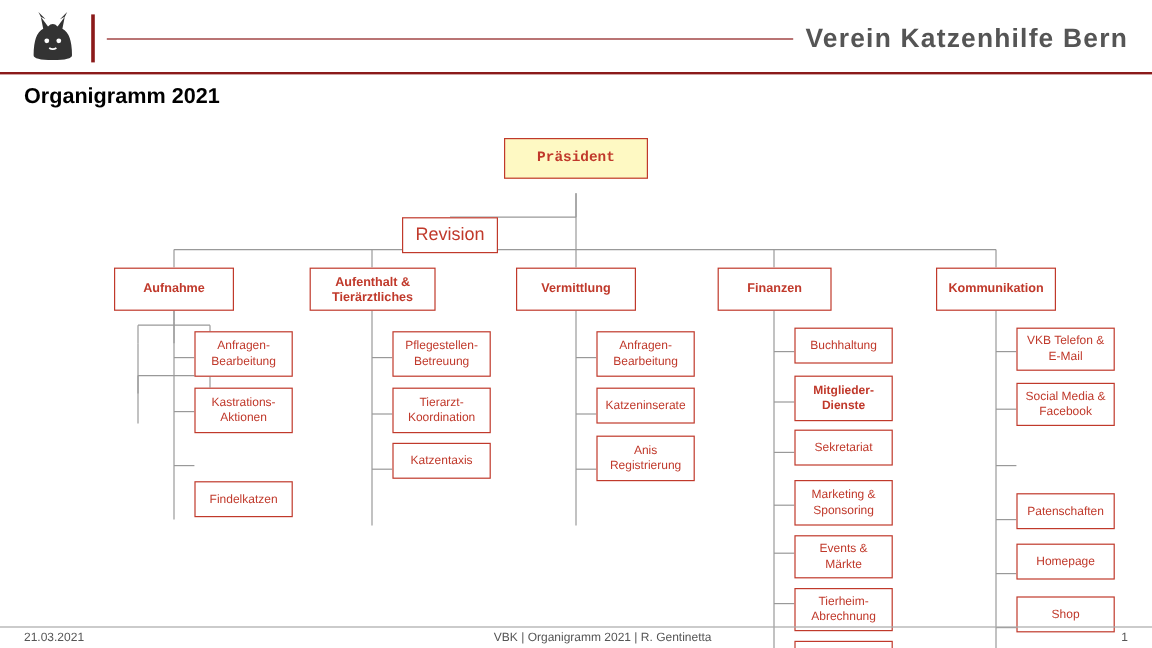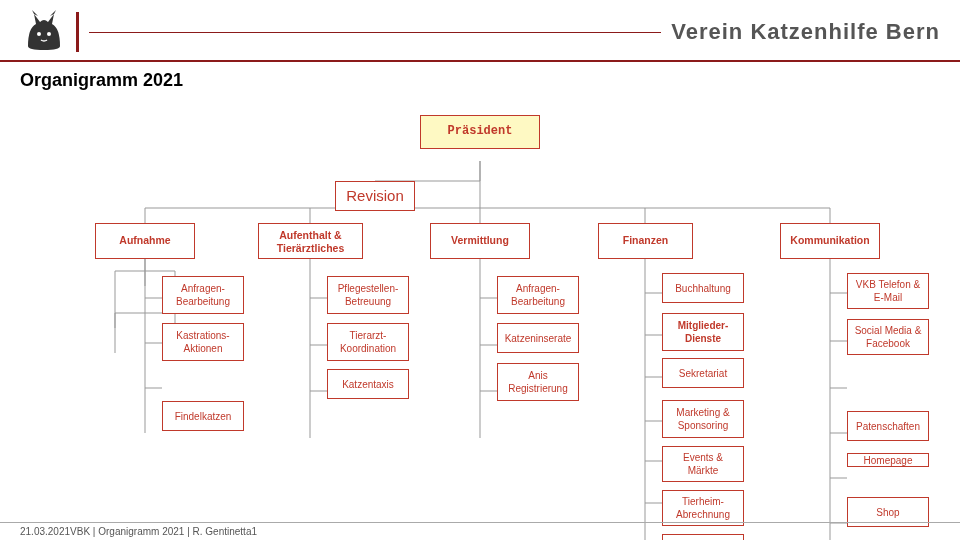--- a/index.html
+++ b/index.html
@@ -91,21 +91,21 @@
     }
 
     
     .footer {
       position: absolute;
       bottom: 0;
       left: 0;
       right: 0;
       border-top: 1px solid #aaa;
       display: flex;
-      justify-content: flex-start;
+      justify-content: space-between;
       padding: 3px 20px;
       font-size: 10px;
       color: #555;
     }
   </style>
 </head>
 <body>
 
 <div class="header">
   <div class="logo-area">
@@ -276,21 +276,21 @@
 
   <div class="box" style="left:847px; top:180px; width:82px; height:36px;">
     <span>VKB Telefon &amp; E-Mail</span>
   </div>
   <div class="box" style="left:847px; top:226px; width:82px; height:36px;">
     <span>Social Media &amp; Facebook</span>
   </div>
   <div class="box" style="left:847px; top:318px; width:82px; height:30px;">
     <span>Patenschaften</span>
   </div>
-  <div class="box" style="left:847px; top:360px; width:82px; height:14px;">
+  <div class="box" style="left:847px; top:360px; width:82px; height:30px;">
     <span>Homepage</span>
   </div>
   <div class="box" style="left:847px; top:404px; width:82px; height:30px;">
     <span>Shop</span>
   </div>
 
 </div>
 
 <div class="footer">
   <span>21.03.2021</span>

